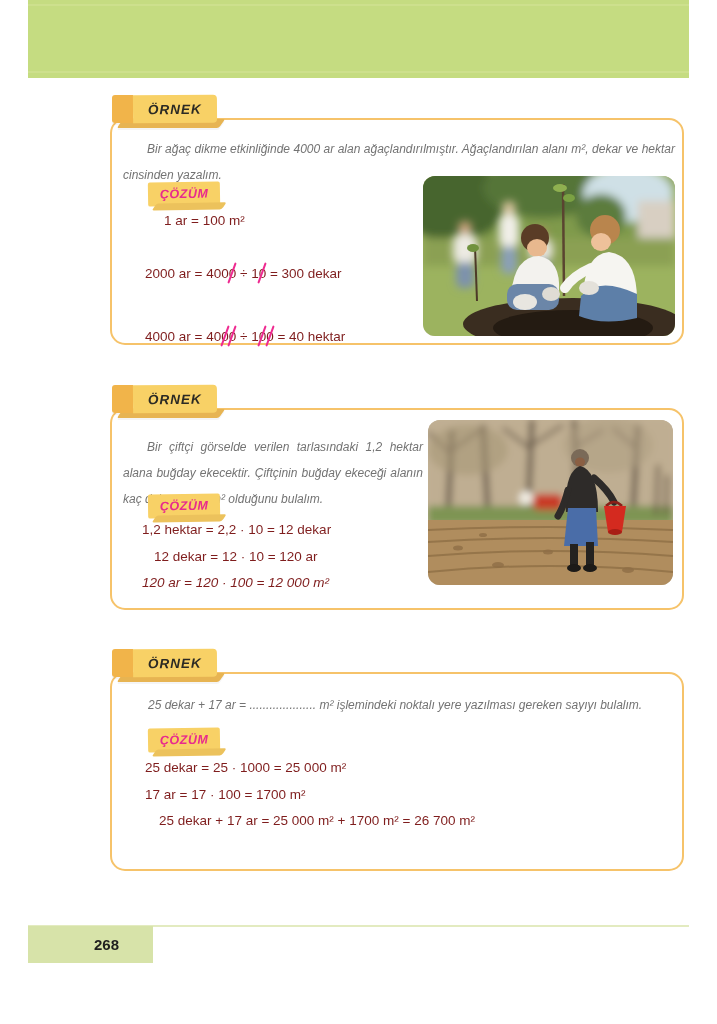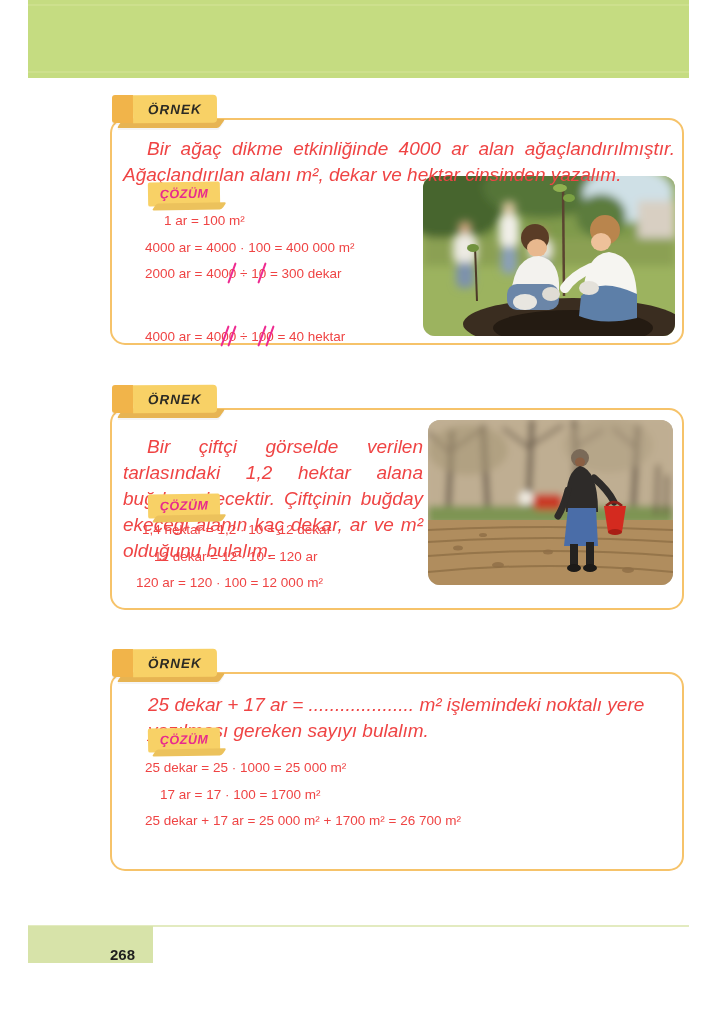--- a/index.html
+++ b/index.html
@@ -48,47 +48,47 @@
     display:flex; align-items:center; padding:0 12px; border-radius:2px;
     font-weight:bold; font-style:italic; font-size:12.5px; letter-spacing:0.5px;
     color:#e82b8d; transform:rotate(-1deg);
   }
   .cozum-tag::after {
     content:''; position:absolute; left:6px; right:-4px; bottom:-4px; height:7px;
     background:#ecc25c; transform:skewX(-35deg); z-index:-1; border-radius:2px;
   }
 
   .problem {
-    position:absolute; font-style:italic; font-size:19px; line-height:26px;
-    color:#ef4444; text-align:justify; text-indent:24px;
+    position:absolute; font-style:italic; font-size:12px; line-height:26px;
+    color:#737373; text-align:justify; text-indent:24px;
   }
   .p-1 { left:93px;  top:134px; width:552px; }
   .p-2 { left:93px;  top:432px; width:300px; }
   .p-3 { left:118px; top:690px; width:530px; text-indent:0; text-align:left; }
 
-  .sol-line { position:absolute; font-size:13.5px; color:#ef4444; white-space:nowrap; }
+  .sol-line { position:absolute; font-size:13.5px; color:#7f1d1d; white-space:nowrap; }
 
   .slashed { position:relative; display:inline-block; }
   .slashed::after {
     content:''; position:absolute; left:50%; top:-4px; bottom:-3px; width:2px;
     background:#ee2a90; transform:translateX(-50%) rotate(20deg); border-radius:1px;
   }
 
   .photo {
     position:absolute; border-radius:12px; overflow:hidden; background:#cfcabc;
   }
   .photo svg { display:block; }
   .photo-1 { left:393px; top:174px; width:252px; height:160px; }
   .photo-2 { left:400px; top:420px; width:245px; height:165px; }
 
   
   .footer-line { position:absolute; left:0; top:925px; width:717px; height:2px; background:#e3ebc0; }
   .page-band {
     position:absolute; left:0; top:926px; width:125px; height:37px; background:#d7e3a9;
-    display:flex; align-items:flex-end; justify-content:flex-end; padding-right:18px;
+    display:flex; align-items:center; justify-content:flex-end; padding-right:34px;
     font-weight:bold; font-size:15px; color:#1e1e1e;
   }
 </style>
 </head>
 <body>
 
 <div class="page">
 
   <div class="top-band">
     <div class="inner-line-top"></div>
@@ -154,21 +154,20 @@
         <ellipse cx="166" cy="112" rx="10" ry="7" fill="#e4e1da"></ellipse>
         <path d="M168 92 Q150 100 142 112" stroke="#f6f5f1" stroke-width="10" fill="none" stroke-linecap="round"></path>
       </svg>
     </div>
 
     <div class="problem p-1" style="left:11px; top:16px; position:absolute;">Bir ağaç dikme etkinliğinde 4000 ar alan ağaçlandırılmıştır. Ağaçlandırılan alanı m², dekar ve hektar cinsinden yazalım.</div>
 
     <div class="cozum-tag" style="left:36px; top:62px;">ÇÖZÜM</div>
 
     <div class="sol-line" style="left:52px; top:93px;"><span>1 ar = 100 m²</span></div>
-    <div class="sol-line" style="left:33px; top:120px;"><span>4000 ar = 4000 · 100 = 400 000 m²</span></div>
     <div class="sol-line" style="left:33px; top:146px;"><span>2000 ar = 400</span><span class="slashed">0</span><span> ÷ 1</span><span class="slashed">0</span><span> = 300 dekar</span></div>
     <div class="sol-line" style="left:33px; top:173px;margin-top:36px;"><span>4000 ar = 40</span><span class="slashed">0</span><span class="slashed">0</span><span> ÷ 1</span><span class="slashed">0</span><span class="slashed">0</span><span> = 40 hektar</span></div>
   </div>
 
   <div class="ornek-tag tag-2">
     <div class="ornek-left"></div>
     <div class="ornek-main">ÖRNEK</div>
   </div>
 
   <div class="card card-2">
@@ -223,38 +222,38 @@
           <path d="M176 86 L198 86 L194 112 L180 112 Z" fill="#d42a1f"></path>
           <ellipse cx="187" cy="112" rx="7" ry="3" fill="#a81e15"></ellipse>
         </g>
       </svg>
     </div>
 
     <div class="problem p-2" style="left:11px; top:24px; position:absolute; width:300px;">Bir çiftçi görselde verilen tarlasındaki 1,2 hektar alana buğday ekecektir. Çiftçinin buğday ekeceği alanın kaç dekar, ar ve m² olduğunu bulalım.</div>
 
     <div class="cozum-tag" style="left:36px; top:84px;">ÇÖZÜM</div>
 
-    <div class="sol-line" style="left:30px; top:112px;"><span>1,4 hektar = 1,2 · 10 = 12 dekar</span></div>
+    <div class="sol-line" style="left:30px; top:112px;"><span>1,2 hektar = 2,2 · 10 = 12 dekar</span></div>
     <div class="sol-line" style="left:42px; top:139px;"><span>12 dekar = 12 · 10 = 120 ar</span></div>
-    <div class="sol-line" style="left:24px; top:165px;"><span>120 ar = 120 · 100 = 12 000 m²</span></div>
+    <div class="sol-line" style="left:30px; top:165px;font-style:italic;"><span>120 ar = 120 · 100 = 12 000 m²</span></div>
   </div>
 
   <div class="ornek-tag tag-3">
     <div class="ornek-left"></div>
     <div class="ornek-main">ÖRNEK</div>
   </div>
 
   <div class="card card-3">
     <div class="problem p-3" style="left:36px; top:18px; position:absolute; width:520px;">25 dekar + 17 ar = .................... m² işlemindeki noktalı yere yazılması gereken sayıyı bulalım.</div>
 
     <div class="cozum-tag" style="left:36px; top:54px;">ÇÖZÜM</div>
 
     <div class="sol-line" style="left:33px; top:86px;"><span>25 dekar = 25 · 1000 = 25 000 m²</span></div>
-    <div class="sol-line" style="left:33px; top:113px;margin-left:15px;"><span>17 ar = 17 · 100 = 1700 m²</span></div>
-    <div class="sol-line" style="left:33px; top:139px;text-align:center;"><span>25 dekar + 17 ar = 25 000 m² + 1700 m² = 26 700 m²</span></div>
+    <div class="sol-line" style="left:33px; top:113px;"><span>17 ar = 17 · 100 = 1700 m²</span></div>
+    <div class="sol-line" style="left:47px; top:139px;text-align:center;"><span>25 dekar + 17 ar = 25 000 m² + 1700 m² = 26 700 m²</span></div>
   </div>
 
   <div class="footer-line"></div>
   <div class="page-band">
     <span>268</span>
   </div>
 
 </div>
 
 </body></html>

